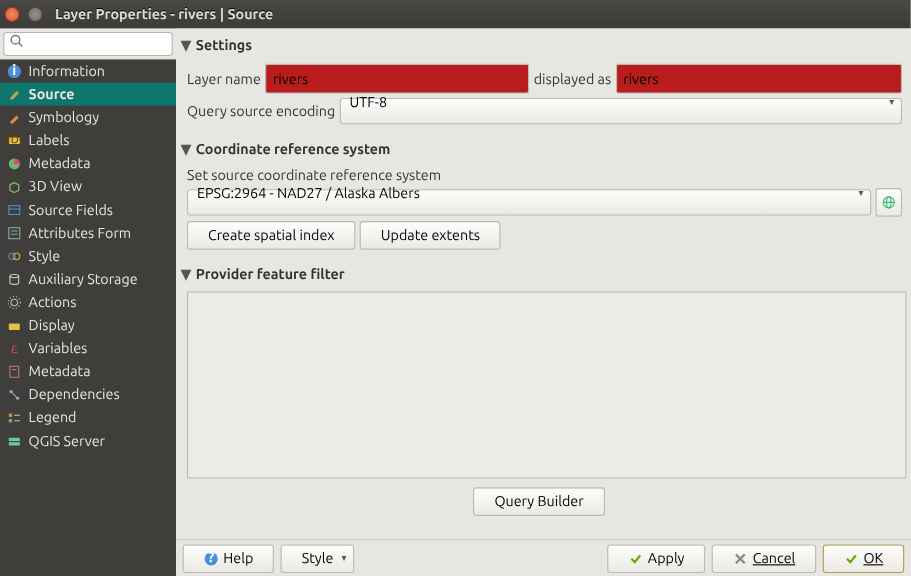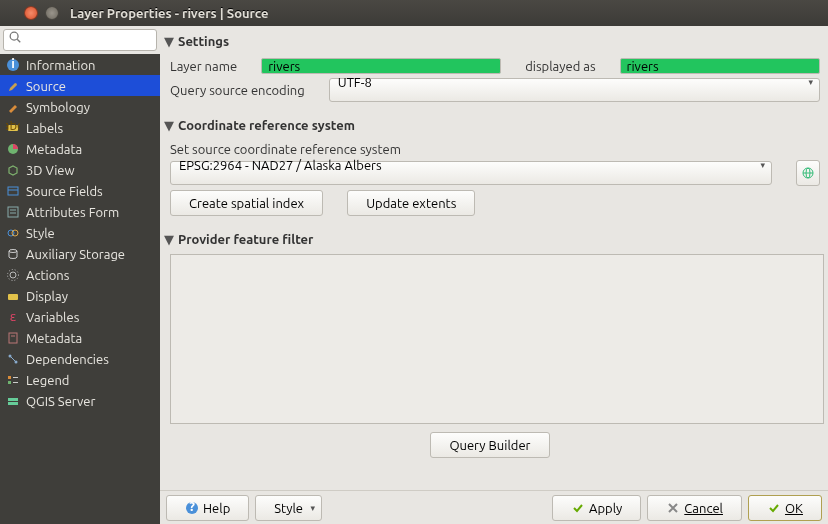--- a/index.html
+++ b/index.html
@@ -1,40 +1,40 @@
 <!DOCTYPE html>
 <html><head>
 <meta charset="utf-8">
 <style>
   * { box-sizing: border-box; font-family: "Ubuntu", "DejaVu Sans", sans-serif; font-size: 13px; margin: 0; padding: 0; }
   html, body { width: 828px; height: 524px; overflow: hidden; background: #e6e4e0; }
 
-  .titlebar { height: 26px; background: linear-gradient(#4a4843, #3c3b37); display: flex; align-items: center; padding: 0 24px; color: #e0ddd5; font-weight: bold; }
+  .titlebar { height: 26px; background: linear-gradient(#4a4843, #3c3b37); display: flex; align-items: center; padding: 0 4px; color: #e0ddd5; font-weight: bold; }
   .tb-btn { width: 14px; height: 14px; border-radius: 7px; margin-right: 7px; border: 1px solid rgba(0,0,0,.4); }
   .tb-close { background: radial-gradient(#f58b6a,#d9502b); }
   .tb-min   { background: radial-gradient(#9a958c,#6c685f); }
   .tb-title { margin-left: 4px; font-size: 13px; text-shadow: 0 -1px 0 #000; }
 
   .body { position: absolute; top: 26px; bottom: 0; left: 0; right: 0; background: #e8e6e2; display: flex; }
   .sidebar { width: 160px; background: #3f3e3a; display: flex; flex-direction: column; }
   .search-wrap { background: #e8e6e2; padding: 3px; }
   .search { width: 100%; height: 22px; background: #fff; border: 1px solid #b7b4ad; border-radius: 3px; padding: 0 4px; }
   .search::before { content:""; }
   .nav-item { display: flex; align-items: center; height: 21px; padding: 0 6px; color: #e8e6e0; cursor: pointer; }
-  .nav-item.selected { background: #1d4ed8; }
+  .nav-item.selected { background: #0f766e; font-weight: bold; }
   .nav-ico { width: 14px; height: 14px; margin-right: 6px; display: inline-flex; align-items: center; justify-content: center; }
   .nav-label { white-space: nowrap; }
 
   .main { flex: 1; position: relative; background: #e8e6e2; display: flex; flex-direction: column; padding: 4px 4px 4px 0; }
   .section-head { height: 22px; display: flex; align-items: center; padding: 2px 4px; font-weight: bold; color: #333; }
   .disclosure { width: 10px; display:inline-block; color:#555; margin-right:4px; }
   .section-body { padding: 2px 4px 8px 10px; }
-  .row { display: flex; align-items: center; margin: 4px 0; gap: 24px; }
+  .row { display: flex; align-items: center; margin: 4px 0; gap: 4px; }
   .lbl { color: #333; }
-  .field { height: 16px; background: #22c55e; border: 1px solid #bdbab3; border-radius: 2px; padding: 0 6px; display: flex; align-items: center; }
+  .field { height: 27px; background: #b91c1c; border: 1px solid #bdbab3; border-radius: 2px; padding: 0 6px; display: flex; align-items: center; }
   .select { background: linear-gradient(#fdfdfc,#ebe9e4); border:1px solid #bdbab3; border-radius:3px; height:24px; display:flex; align-items:center; padding:0 18px 17px 8px; position:relative; }
   .select::after { content:"▾"; position:absolute; right:6px; font-size:9px; color:#555; }
   .btn { background: linear-gradient(#fdfdfc,#ebe9e4); border:1px solid #bdbab3; border-radius:3px; height:26px; padding:0 18px; display:inline-flex; align-items:center; gap:4px; cursor:pointer; }
   .filter-box { border:1px solid #bdbab3; background:#edebe7; height:170px; margin:4px 0 4px 10px; }
   .query-right { display:flex; justify-content:center; padding:4px 4px 0 0; }
   .bottom-bar { position:absolute; left:0; right:0; bottom:0; height:34px; border-top:1px solid #cfccc5; background:#e8e6e2; display:flex; align-items:center; padding:0 6px; gap:6px; }
   .spacer { flex:1; }
   .ico { width:14px; height:14px; display:inline-block; }
   svg { display:block; }
 </style>

